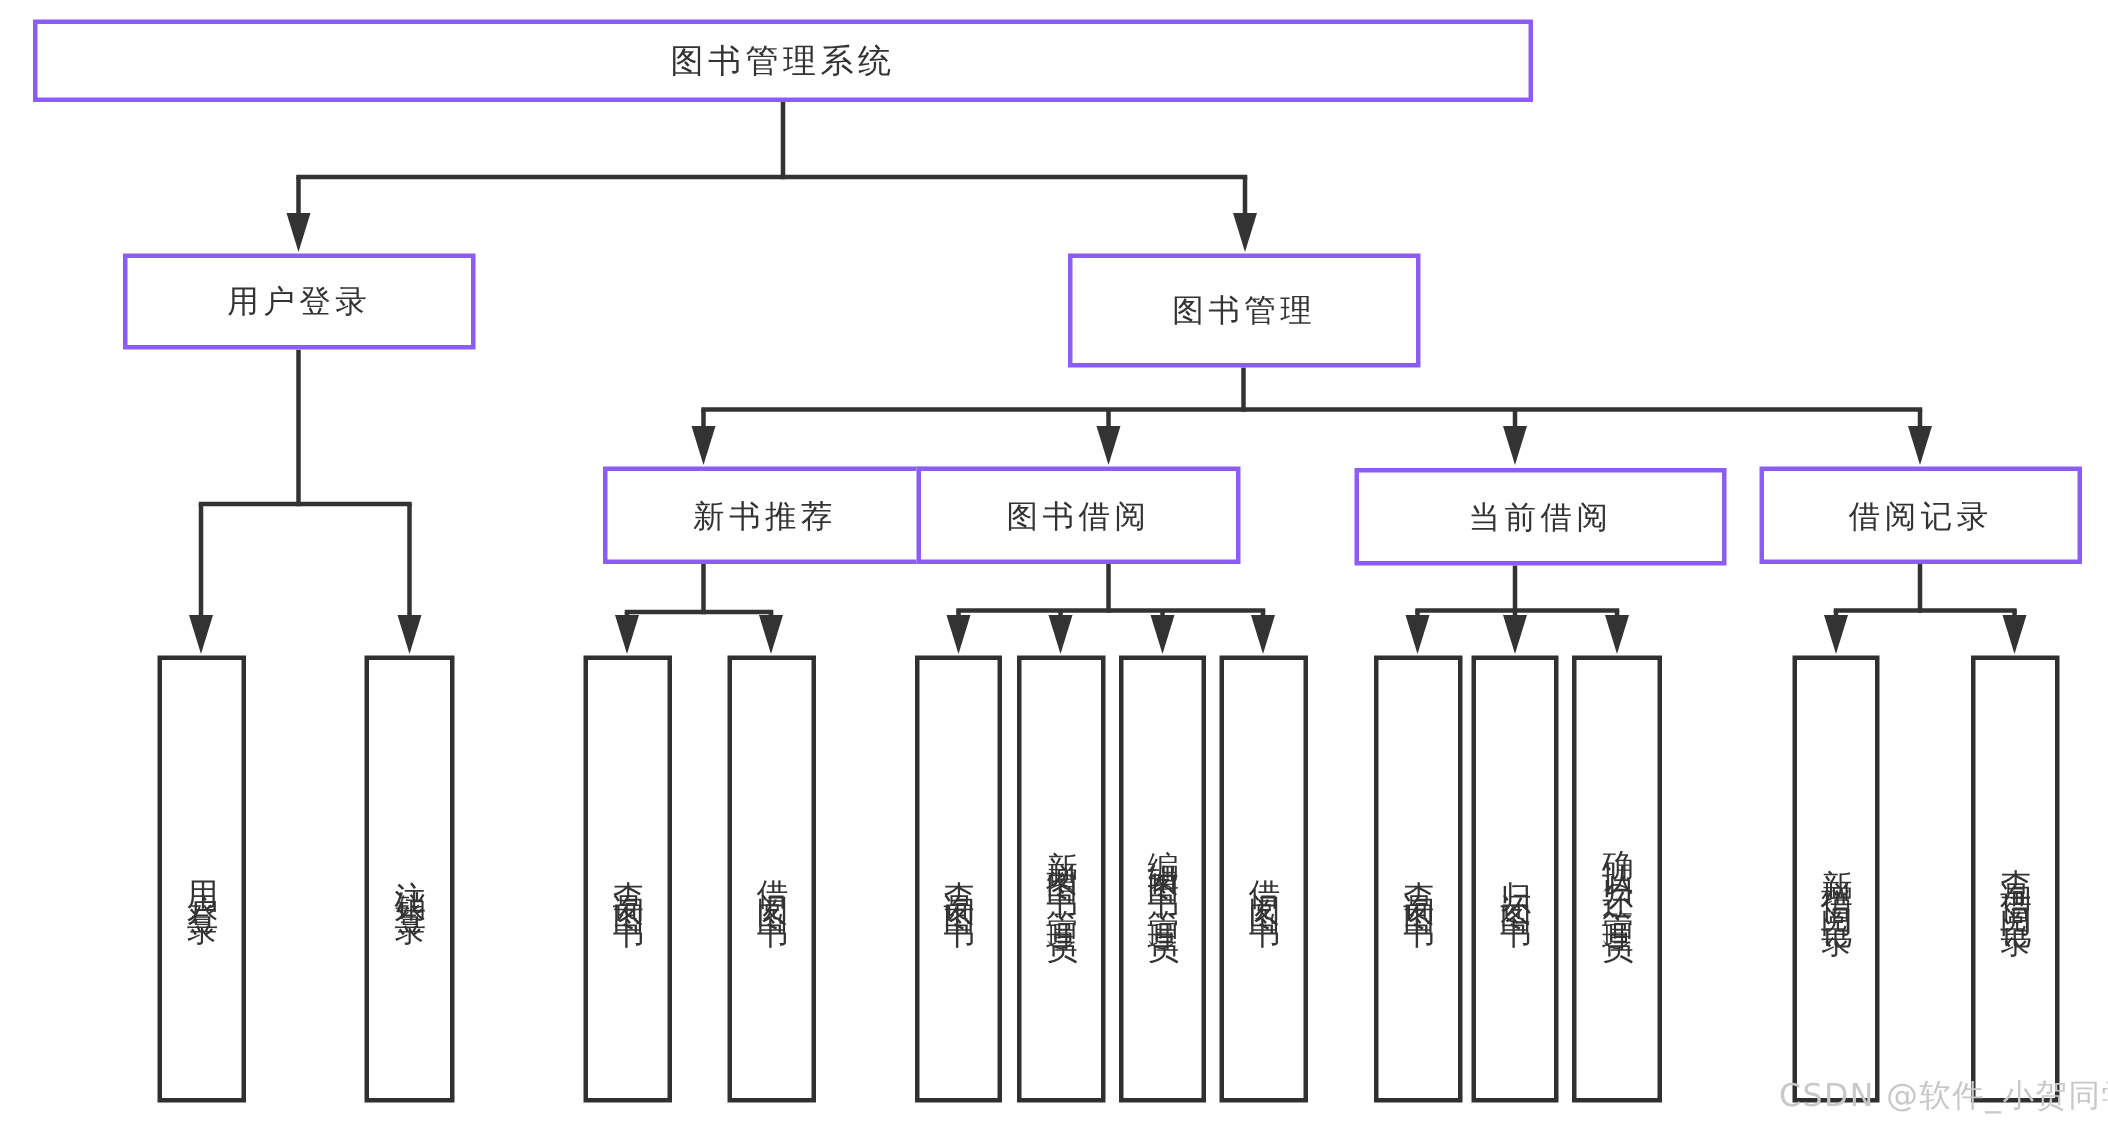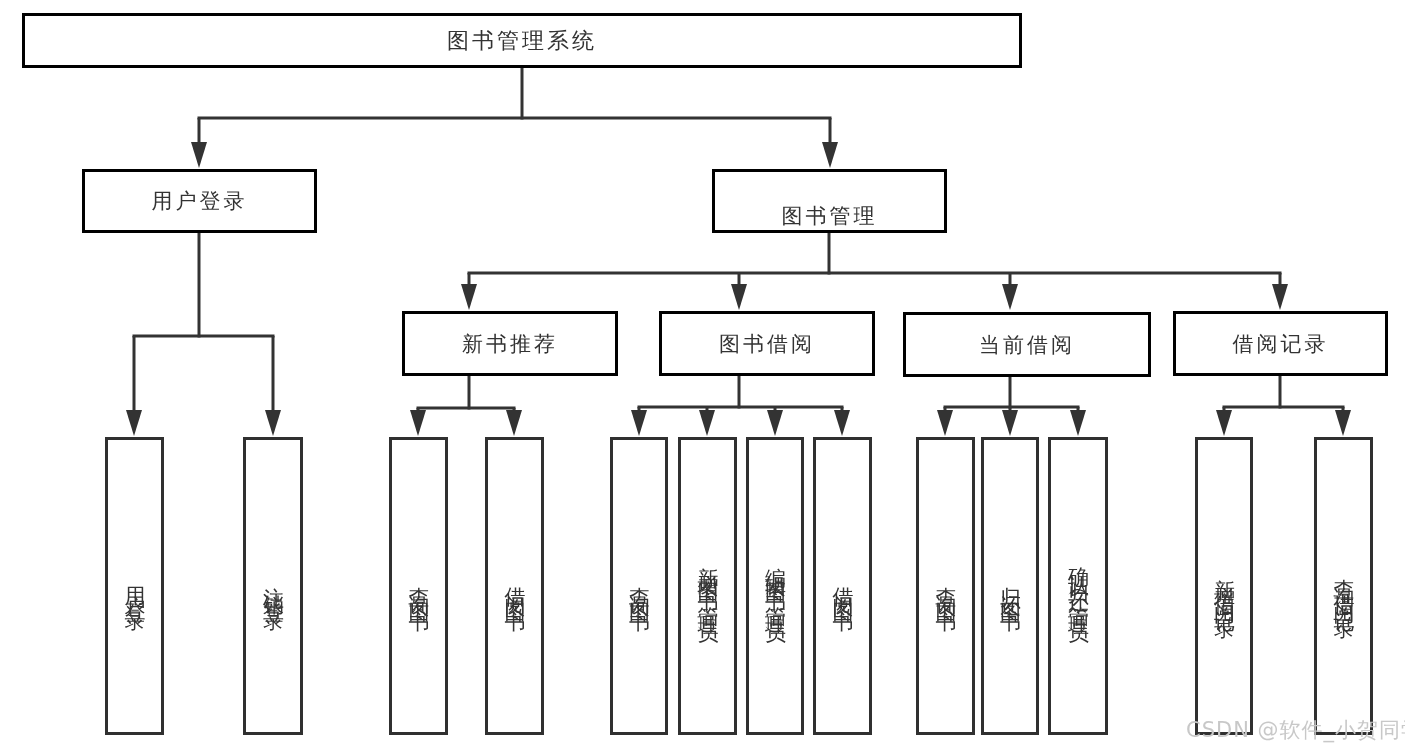--- a/index.html
+++ b/index.html
@@ -13,21 +13,21 @@
   }
   #connectors {
     position: absolute;
     left: 0; top: 0;
     width: 1405px; height: 747px;
     pointer-events: none;
   }
   .hbox {
     position: absolute;
     box-sizing: border-box;
-    border: 3px solid #000000;
+    border: 3px solid #8b5cf6;
     background: #ffffff;
     display: flex;
     align-items: center;
     justify-content: center;
     color: #333333;
     font-size: 21px;
     letter-spacing: 3px;
     white-space: nowrap;
   }
   .root-box { font-size: 22px; }
@@ -136,28 +136,28 @@
     </g>
   </svg>
 
   <div class="hbox root-box" style="left:22px; top:13px; width:1000px; height:55px;">
     <span>图书管理系统</span>
   </div>
 
   <div class="hbox" style="left:82px; top:169px; width:235px; height:64px;">
     <span>用户登录</span>
   </div>
-  <div class="hbox" style="left:712px; top:169px; width:235px; height:64px;align-items:flex-end;">
+  <div class="hbox" style="left:712px; top:169px; width:235px; height:76px;">
     <span>图书管理</span>
   </div>
 
   <div class="hbox" style="left:361px; top:311px; width:216px; height:65px;margin-left:41px;">
     <span>新书推荐</span>
   </div>
-  <div class="hbox" style="left:659px; top:311px; width:216px; height:65px;">
+  <div class="hbox" style="left:611px; top:311px; width:216px; height:65px;">
     <span>图书借阅</span>
   </div>
   <div class="hbox" style="left:903px; top:312px; width:248px; height:65px;">
     <span>当前借阅</span>
   </div>
   <div class="hbox" style="left:1173px; top:311px; width:215px; height:65px;">
     <span>借阅记录</span>
   </div>
 
   <div class="vbox" style="left:105px; width:59px;">

